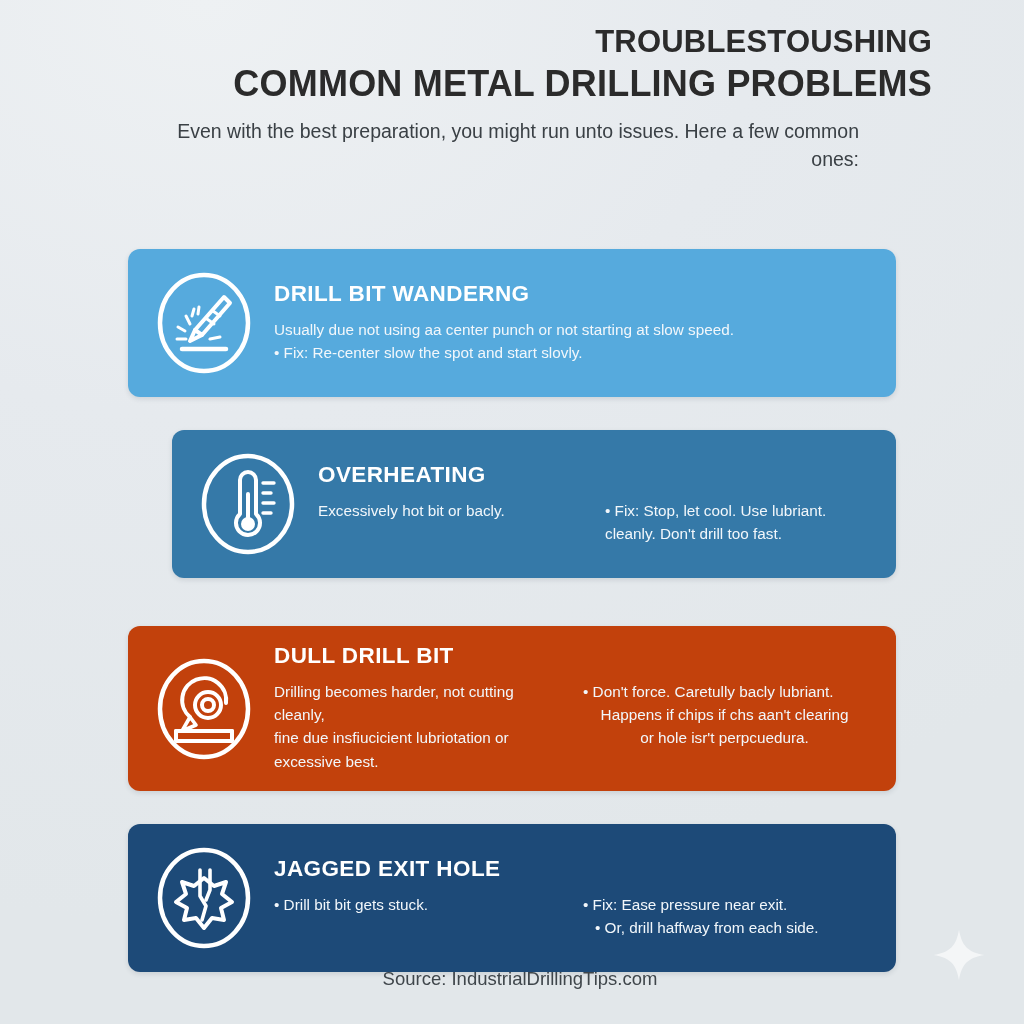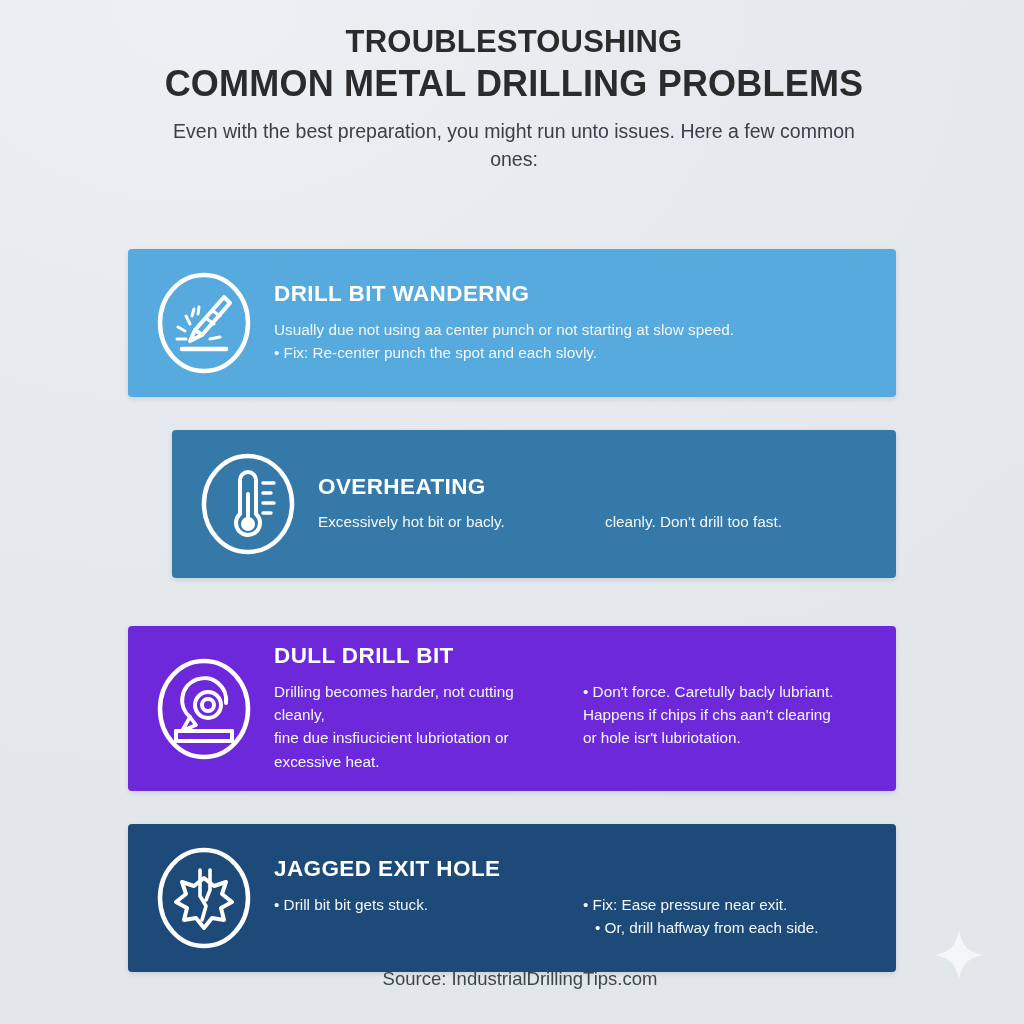--- a/index.html
+++ b/index.html
@@ -8,50 +8,50 @@
     font-family:"Liberation Sans", sans-serif;
     overflow:hidden;
   }
   body {
     background:
       radial-gradient(ellipse 120% 90% at 20% 0%, #eef1f3 0%, #e6eaee 45%, #e2e7ea 100%);
     position:relative;
   }
 
   
-  .header { padding:24px 92px 0 96px; text-align:center; }
+  .header { padding:24px 92px 0 96px; text-align:right; }
   .title-line-1 {
     font-size:31px; font-weight:bold; letter-spacing:0.2px;
     color:#2b2b2b; line-height:1.15; text-transform:uppercase;
   }
   .title-line-2 {
     font-size:36px; font-weight:bold; letter-spacing:0.2px;
     color:#2b2b2b; line-height:1.2; text-transform:uppercase;
     margin-top:2px;
   }
   .subtitle {
     margin:13px auto 16px auto; max-width:690px;
     font-size:19.5px; color:#3a4045; line-height:1.42;
   }
 
   
   .cards { margin-top:76px; padding:0 128px; }
   .card {
     position:relative;
     display:flex; align-items:center;
-    border-radius:4px;
+    border-radius:12px;
     margin-bottom:33px;
     box-shadow:0 2px 5px rgba(40,55,70,0.13);
     padding:18px 26px 18px 22px;
     color:#ffffff;
     overflow:hidden;
   }
   .card-1 { background:#56aadd; min-height:144px; }
   .card-2 { background:#3579a8; min-height:146px;margin-left:44px; }
-  .card-3 { background:#6d28d9; min-height:148px;margin-top:48px; }
+  .card-3 { background:#c2410c; min-height:148px;margin-top:48px; }
   .card-4 { background:#1d4a78; min-height:146px; }
 
   .icon-wrap {
     flex:0 0 108px; height:112px;
     display:flex; align-items:center; justify-content:center;
     margin-right:16px;
   }
   .icon-wrap svg { display:block; }
 
   .card-body { flex:1 1 auto; padding-right:4px; }
@@ -61,21 +61,21 @@
     margin-bottom:11px; line-height:1.1;
   }
   .card-text {
     font-size:15.3px; line-height:1.52; color:#f2f7fb;
   }
   .cols { display:flex; gap:26px; }
   .col { flex:1 1 0; }
   .col-right { text-align:left; }
   .line { display:block; }
   .line.indent { padding-left:12px; }
-  .rt-center { }
+  .rt-center { text-align:center; }
 
   
   .footer {
     position:absolute; left:16px; right:0; bottom:34px;
     text-align:center;
     font-size:18.5px; color:#3f464b;
   }
   .sparkle {
     position:absolute; right:38px; bottom:42px;
     width:54px; height:54px; opacity:0.85;
@@ -103,21 +103,21 @@
         <path d="M30 80 L74 80" stroke-width="4.5"></path>
         <path d="M33 62 L26 58 M34 70 L25 70 M38 55 L34 47" stroke-width="3"></path>
         <path d="M58 70 L68 68" stroke-width="3"></path>
         <path d="M40 47 L42 40 M46 45 L47 38" stroke-width="3"></path>
       </svg>
     </div>
     <div class="card-body">
       <div class="card-title">DRILL BIT WANDERNG</div>
       <div class="card-text">
         <span class="line">Usually due not using aa center punch or not starting at slow speed.</span>
-        <span class="line">• Fix: Re-center punch the spot and each slovly.</span>
+        <span class="line">• Fix: Re-center slow the spot and start slovly.</span>
       </div>
     </div>
   </div>
 
   <div class="card card-2">
     <div class="icon-wrap">
       <svg width="104" height="108" viewBox="0 0 104 108" fill="none" stroke="#ffffff" stroke-width="4.5" stroke-linecap="round" stroke-linejoin="round">
         <ellipse cx="52" cy="54" rx="44" ry="48"></ellipse>
         <path d="M44 30 a8 8 0 0 1 16 0 v34 a12 12 0 1 1 -16 0 Z" stroke-width="4"></path>
         <circle cx="52" cy="74" r="7" fill="#ffffff" stroke="none"></circle>
@@ -125,20 +125,21 @@
         <path d="M67 33 L78 33 M67 43 L75 43 M67 53 L78 53 M67 63 L75 63" stroke-width="3.4"></path>
       </svg>
     </div>
     <div class="card-body">
       <div class="card-title">OVERHEATING</div>
       <div class="card-text cols">
         <div class="col">
           <span class="line">Excessively hot bit or bacly.</span>
         </div>
         <div class="col col-right">
+          <span class="line">• Fix: Stop, let cool. Use lubriant.</span>
           <span class="line">cleanly. Don't drill too fast.</span>
         </div>
       </div>
     </div>
   </div>
 
   <div class="card card-3">
     <div class="icon-wrap">
       <svg width="104" height="108" viewBox="0 0 104 108" fill="none" stroke="#ffffff" stroke-width="4.5" stroke-linecap="round" stroke-linejoin="round">
         <ellipse cx="52" cy="54" rx="44" ry="48"></ellipse>
@@ -149,26 +150,26 @@
         <path d="M24 76 L80 76" stroke-width="4"></path>
         <path d="M24 76 L24 86 L80 86 L80 76" stroke-width="4"></path>
       </svg>
     </div>
     <div class="card-body">
       <div class="card-title">DULL DRILL BIT</div>
       <div class="card-text cols">
         <div class="col">
           <span class="line">Drilling becomes harder, not cutting cleanly,</span>
           <span class="line">fine due insfiucicient lubriotation or</span>
-          <span class="line">excessive heat.</span>
+          <span class="line">excessive best.</span>
         </div>
         <div class="col col-right">
           <span class="line">• Don't force. Caretully bacly lubriant.</span>
           <span class="line rt-center">Happens if chips if chs aan't clearing</span>
-          <span class="line rt-center">or hole isr't lubriotation.</span>
+          <span class="line rt-center">or hole isr't perpcuedura.</span>
         </div>
       </div>
     </div>
   </div>
 
   <div class="card card-4">
     <div class="icon-wrap">
       <svg width="104" height="108" viewBox="0 0 104 108" fill="none" stroke="#ffffff" stroke-width="4.5" stroke-linecap="round" stroke-linejoin="round">
         <ellipse cx="52" cy="54" rx="44" ry="48"></ellipse>
         <path d="M52 34 L62 42 L74 38 L70 50 L80 58 L69 64 L72 76 L60 74 L52 84

